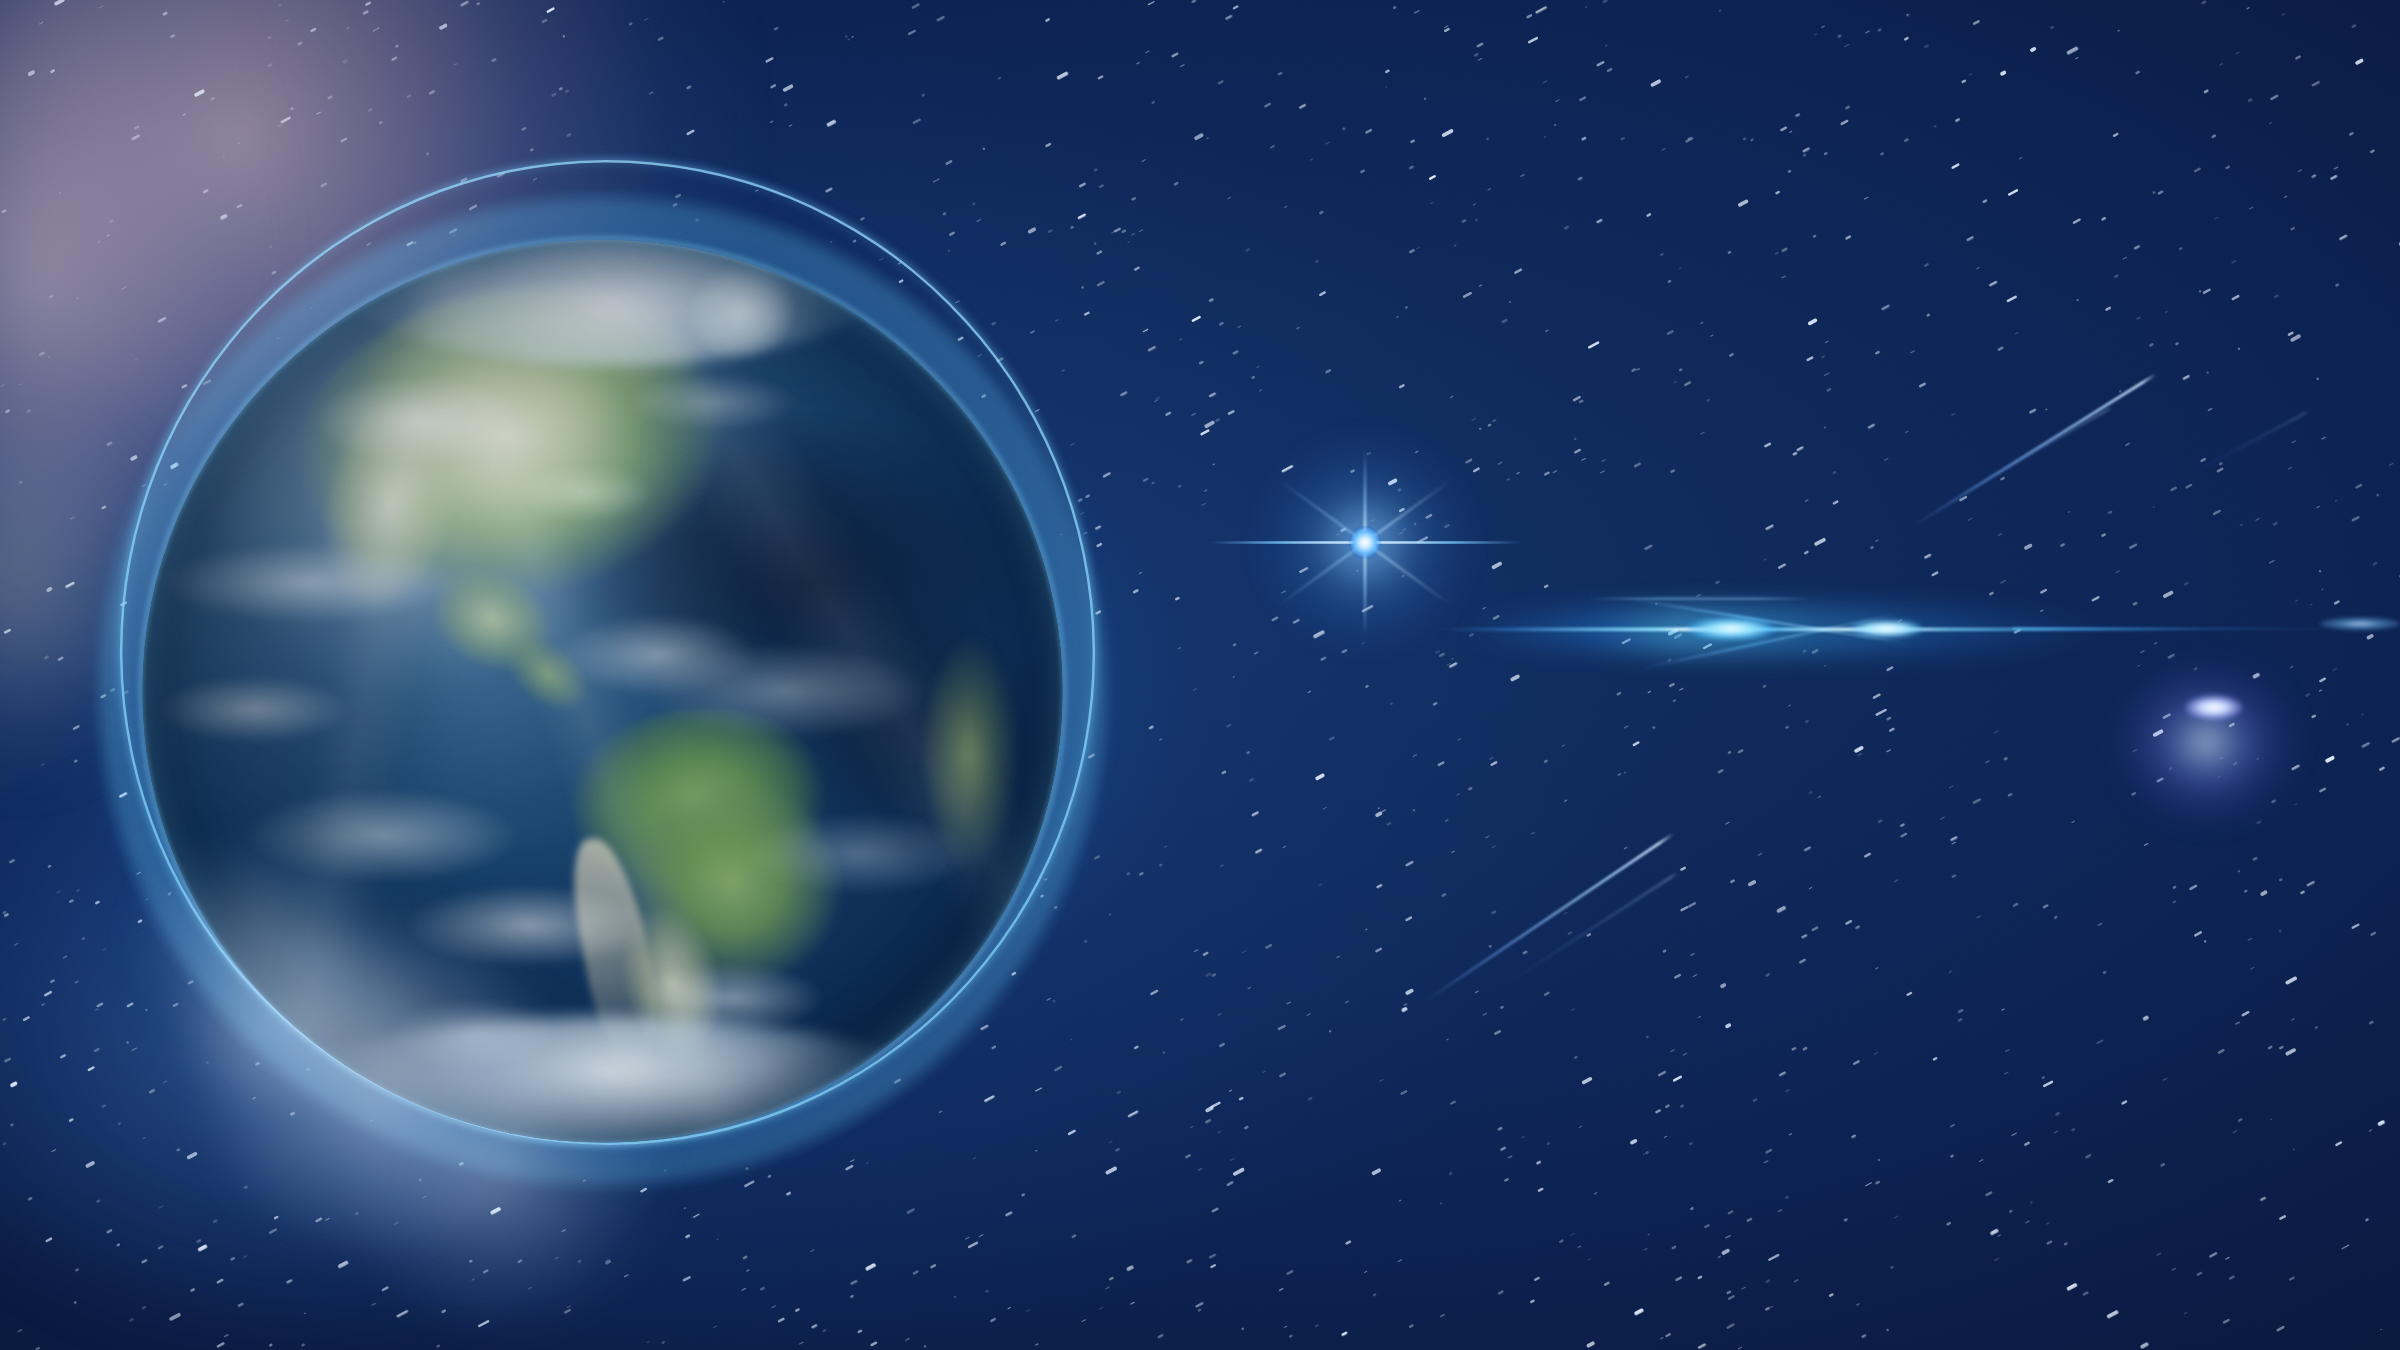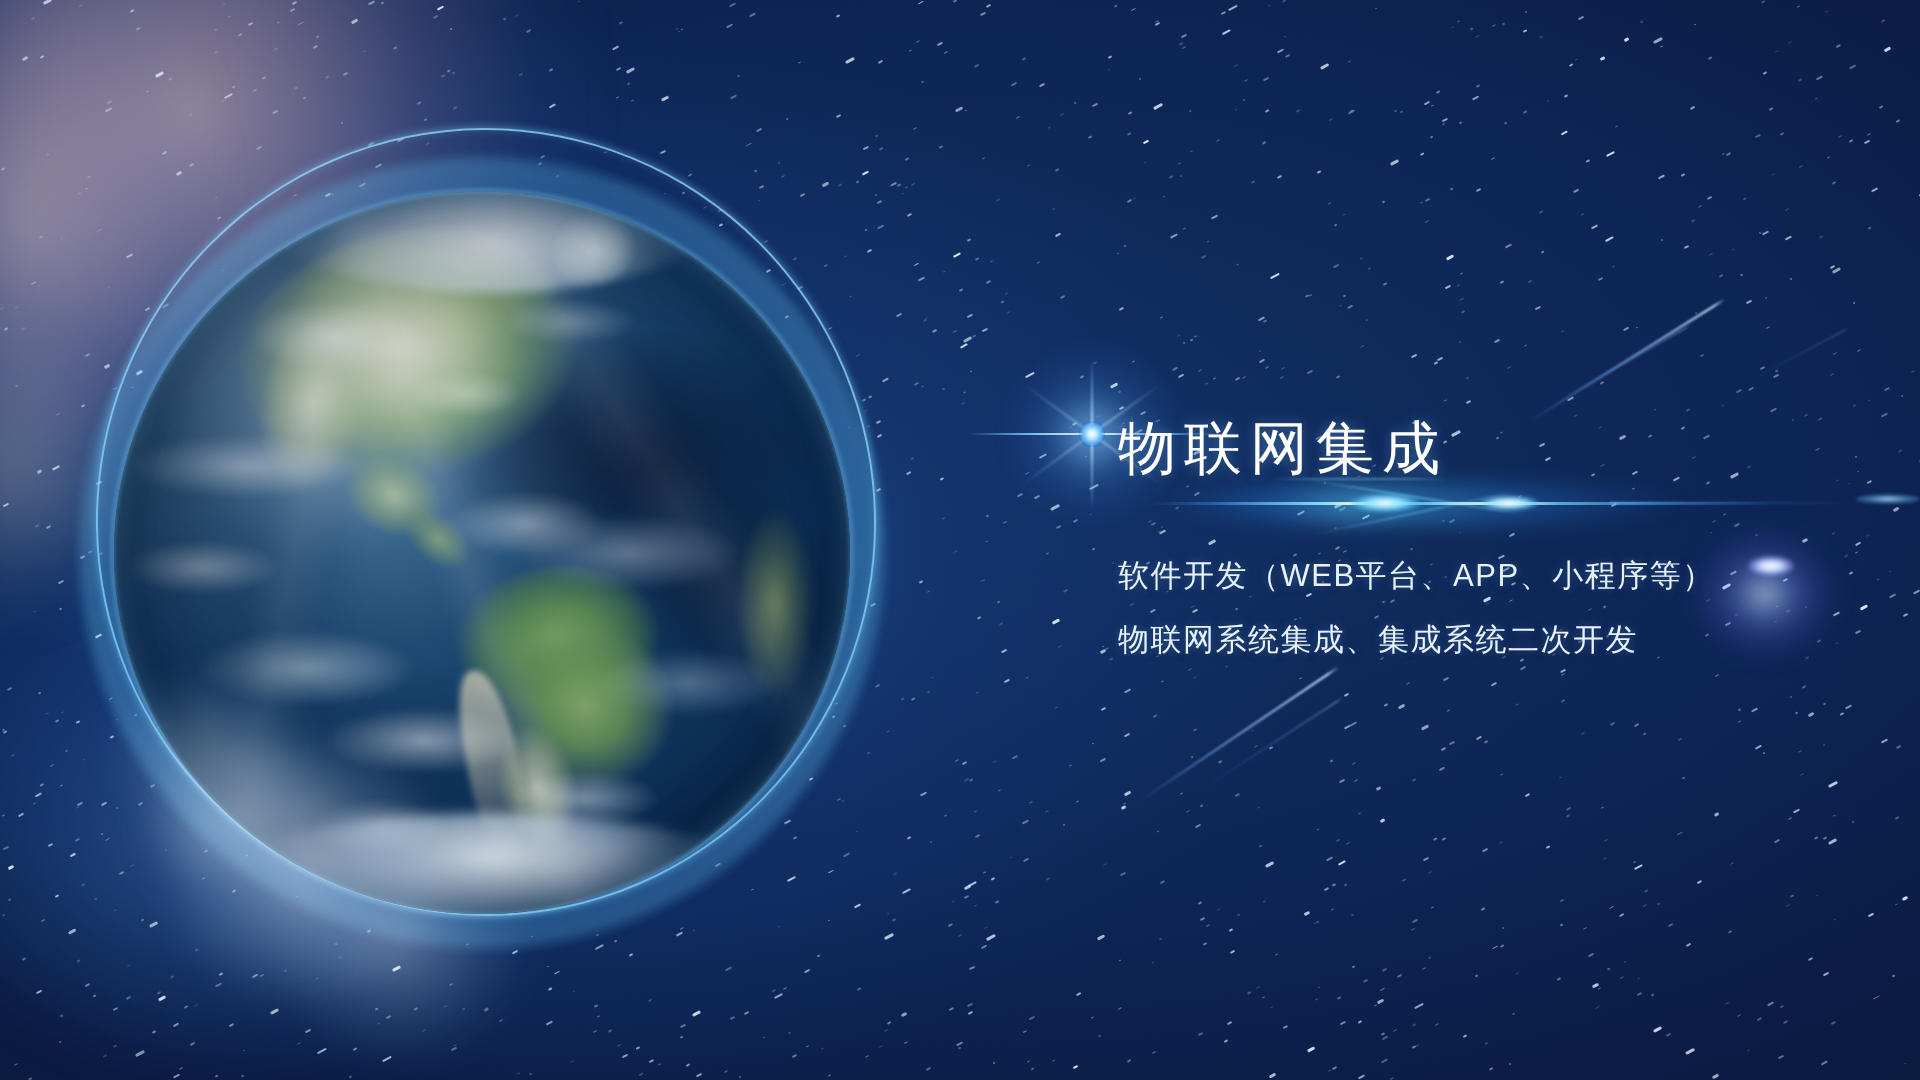--- a/index.html
+++ b/index.html
@@ -1865,20 +1865,15 @@
     <div class="beam-main"></div>
     <div class="beam-tail"></div>
     <div class="beam-knot1"></div>
     <div class="beam-knot2"></div>
   </div>
 
   <div class="violet-flare"></div>
   <div class="violet-core"></div>
   <div class="small-flare-right"></div>
 
-  <div class="text-block">
-    <div class="headline">物联网集成</div>
-    <div class="subline sub1">软件开发（WEB平台、APP、小程序等）</div>
-    <div class="subline sub2">物联网系统集成、集成系统二次开发</div>
-  </div>
 
   <div class="grain"></div>
 </div>
 
 </body></html>

